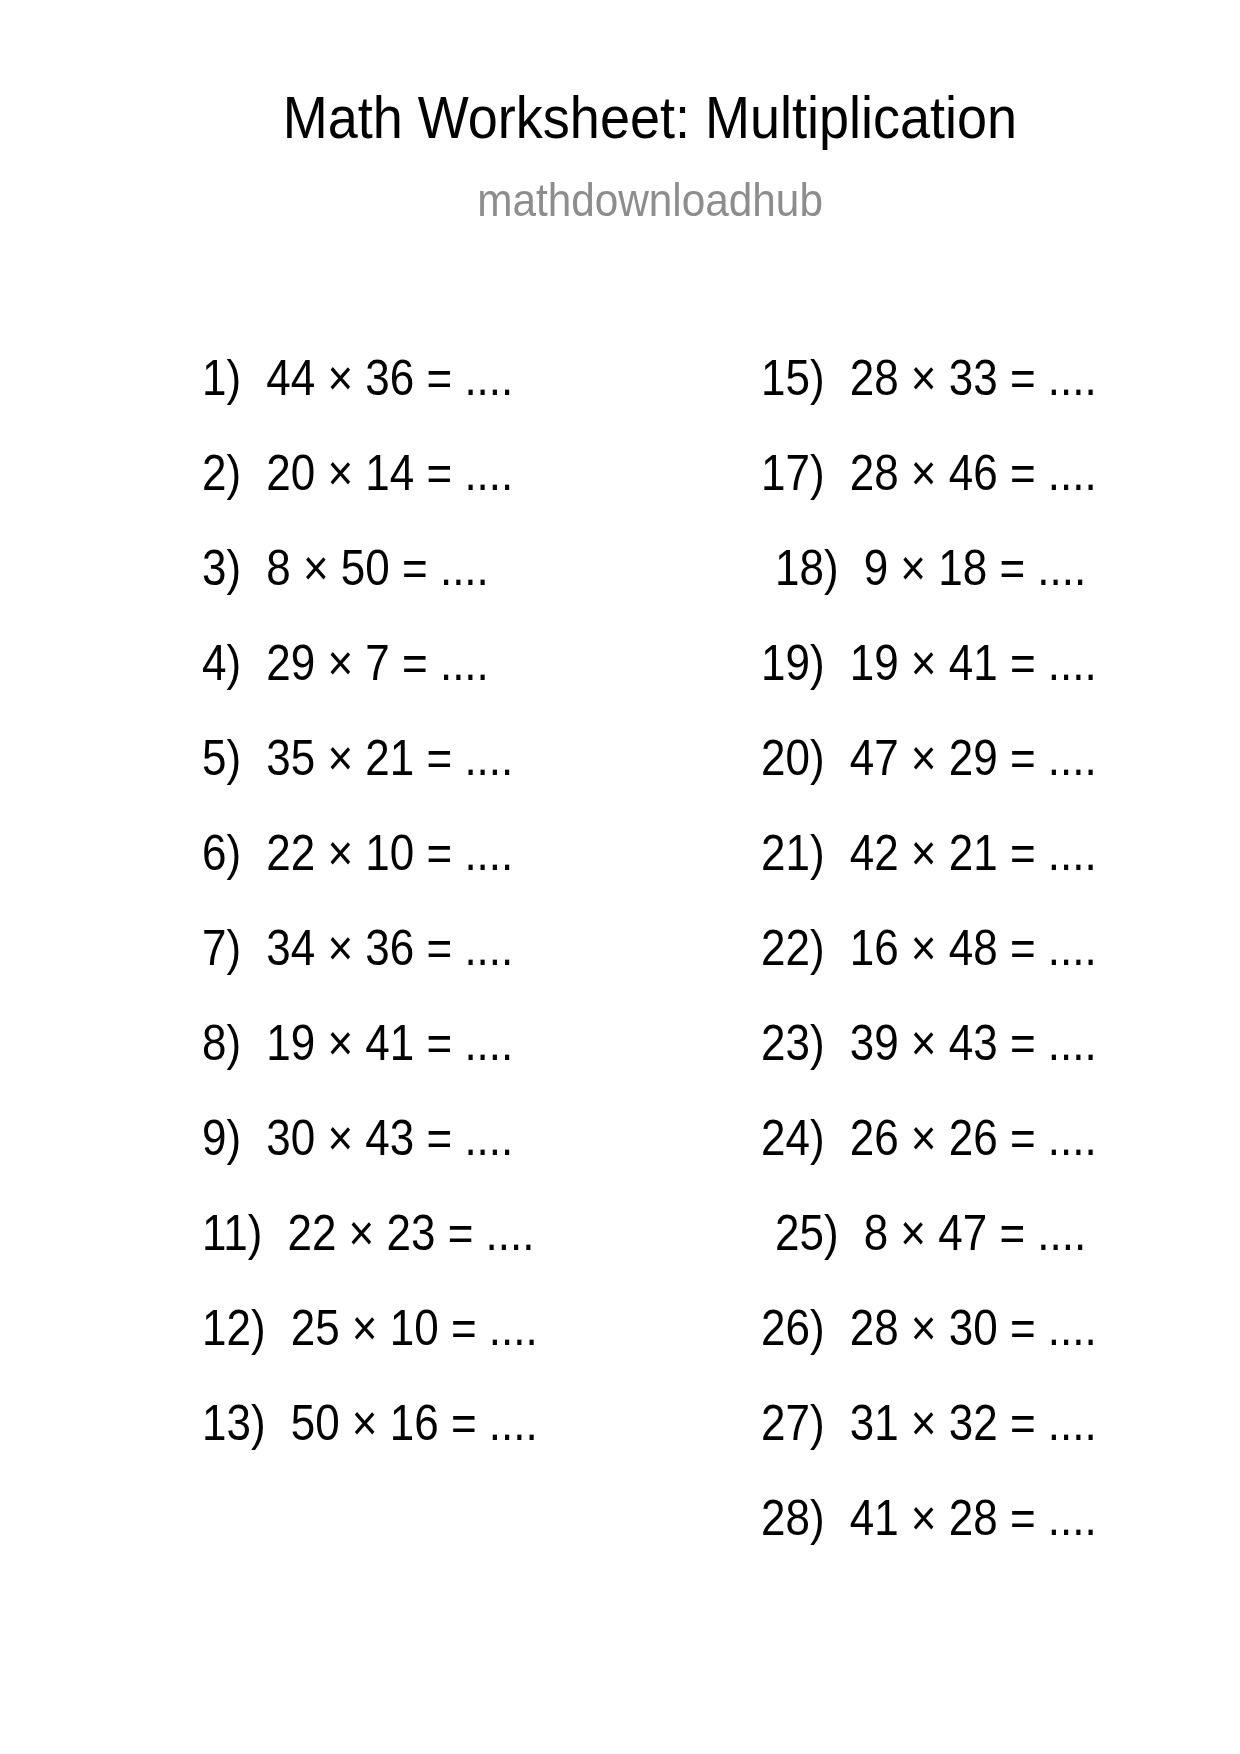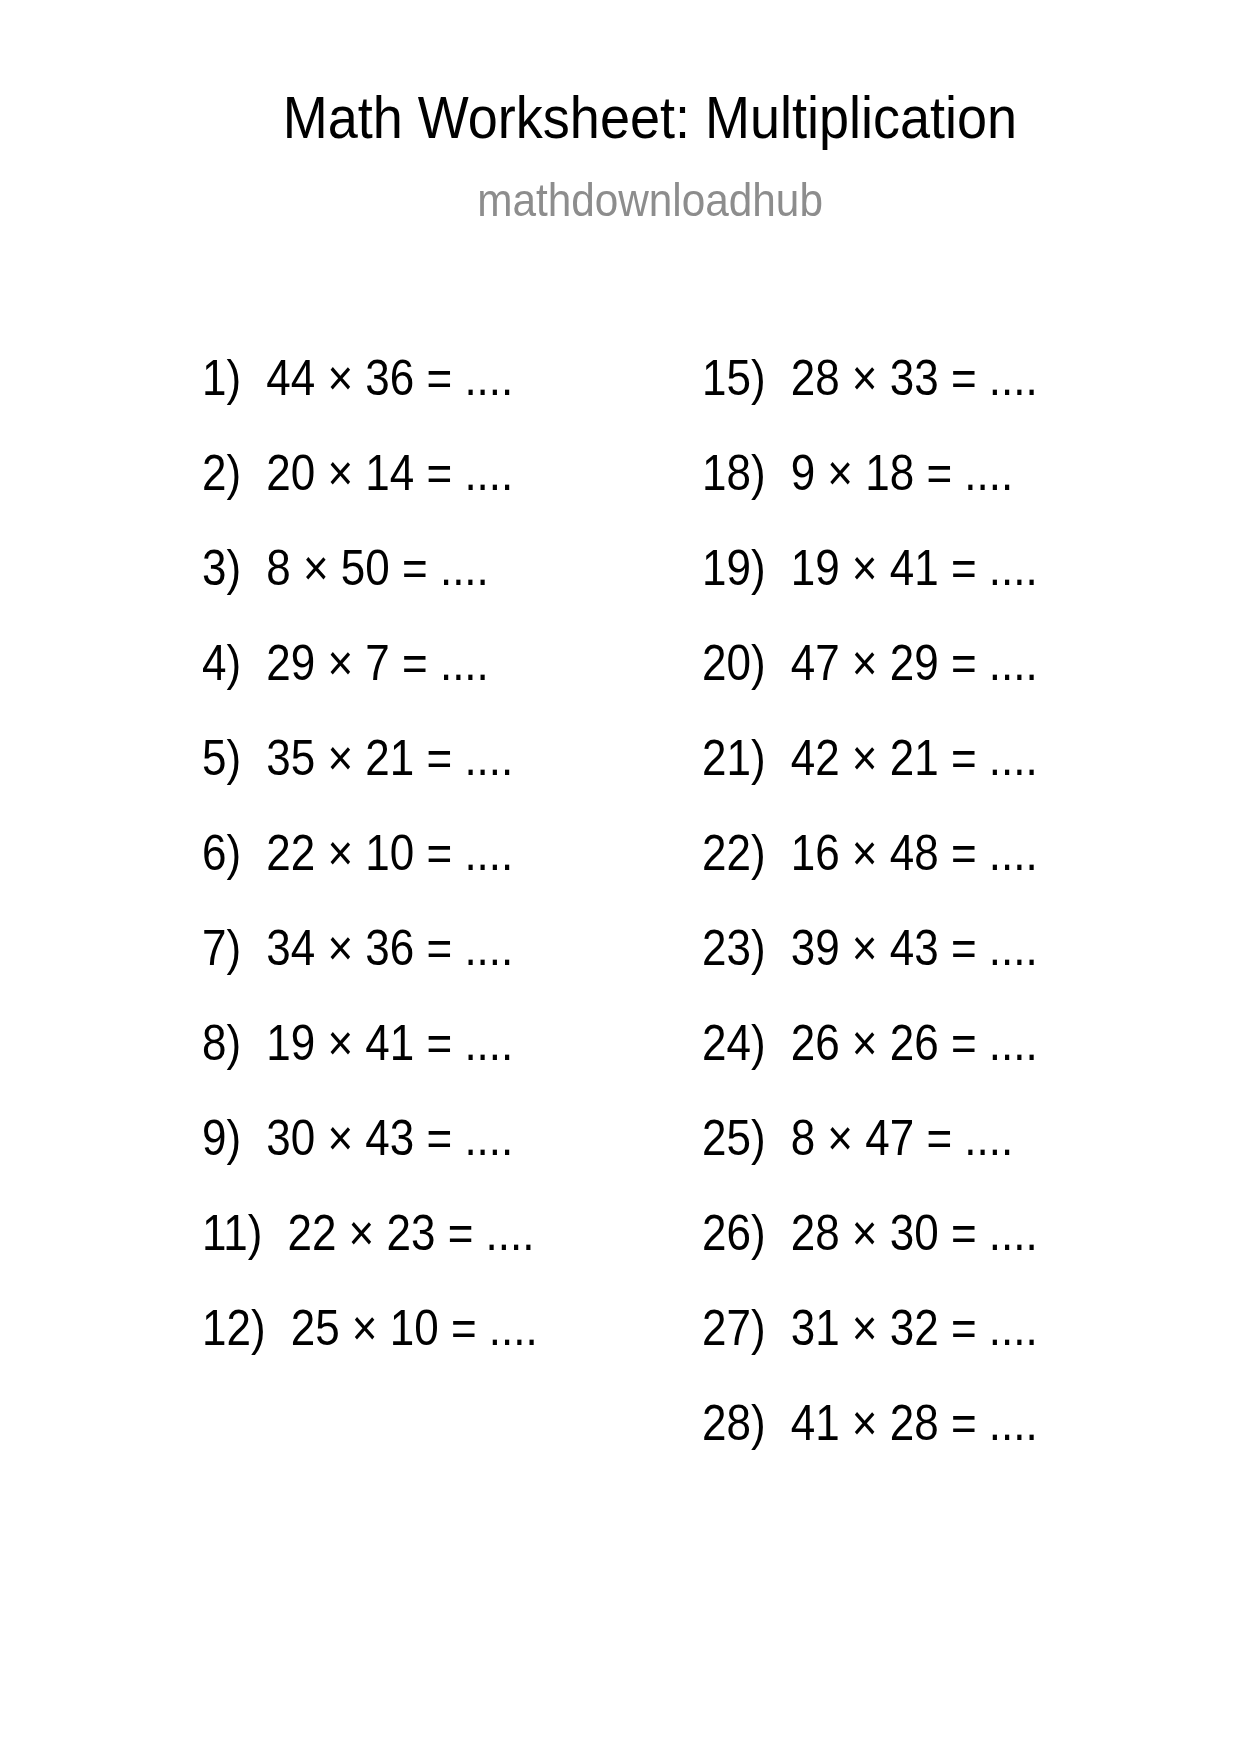--- a/index.html
+++ b/index.html
@@ -51,21 +51,21 @@
   .problems {
     position: absolute;
     left: 202px;
     top: 330px;
     display: flex;
     flex-direction: row;
     align-items: flex-start;
   }
   .column { display: flex; flex-direction: column; }
   .column.left  { width: 500px; }
-  .column.right { width: 500px; }
+  .column.right { width: 500px; align-items: center; }
   .problem {
     height: 95px;
     display: flex;
     align-items: center;
     font-size: 50px;
     line-height: 1;
     white-space: nowrap;
   }
   .rowtext {
     display: inline-flex;
@@ -158,31 +158,43 @@
       </span>
     </div>
 
     <div class="problem">
       <span class="rowtext">
         <span class="pnum">12)</span>
         <span class="pexpr">25 × 10 = ....</span>
       </span>
     </div>
 
+    <div class="problem">
+      <span class="rowtext">
+        <span class="pnum">13)</span>
+        <span class="pexpr">50 × 16 = ....</span>
+      </span>
+    </div>
 
   </div>
     <div class="column right">
     <div class="problem">
       <span class="rowtext">
         <span class="pnum">15)</span>
         <span class="pexpr">28 × 33 = ....</span>
       </span>
     </div>
 
 
+    <div class="problem">
+      <span class="rowtext">
+        <span class="pnum">17)</span>
+        <span class="pexpr">28 × 46 = ....</span>
+      </span>
+    </div>
 
     <div class="problem">
       <span class="rowtext">
         <span class="pnum">18)</span>
         <span class="pexpr">9 × 18 = ....</span>
       </span>
     </div>
 
     <div class="problem">
       <span class="rowtext">

